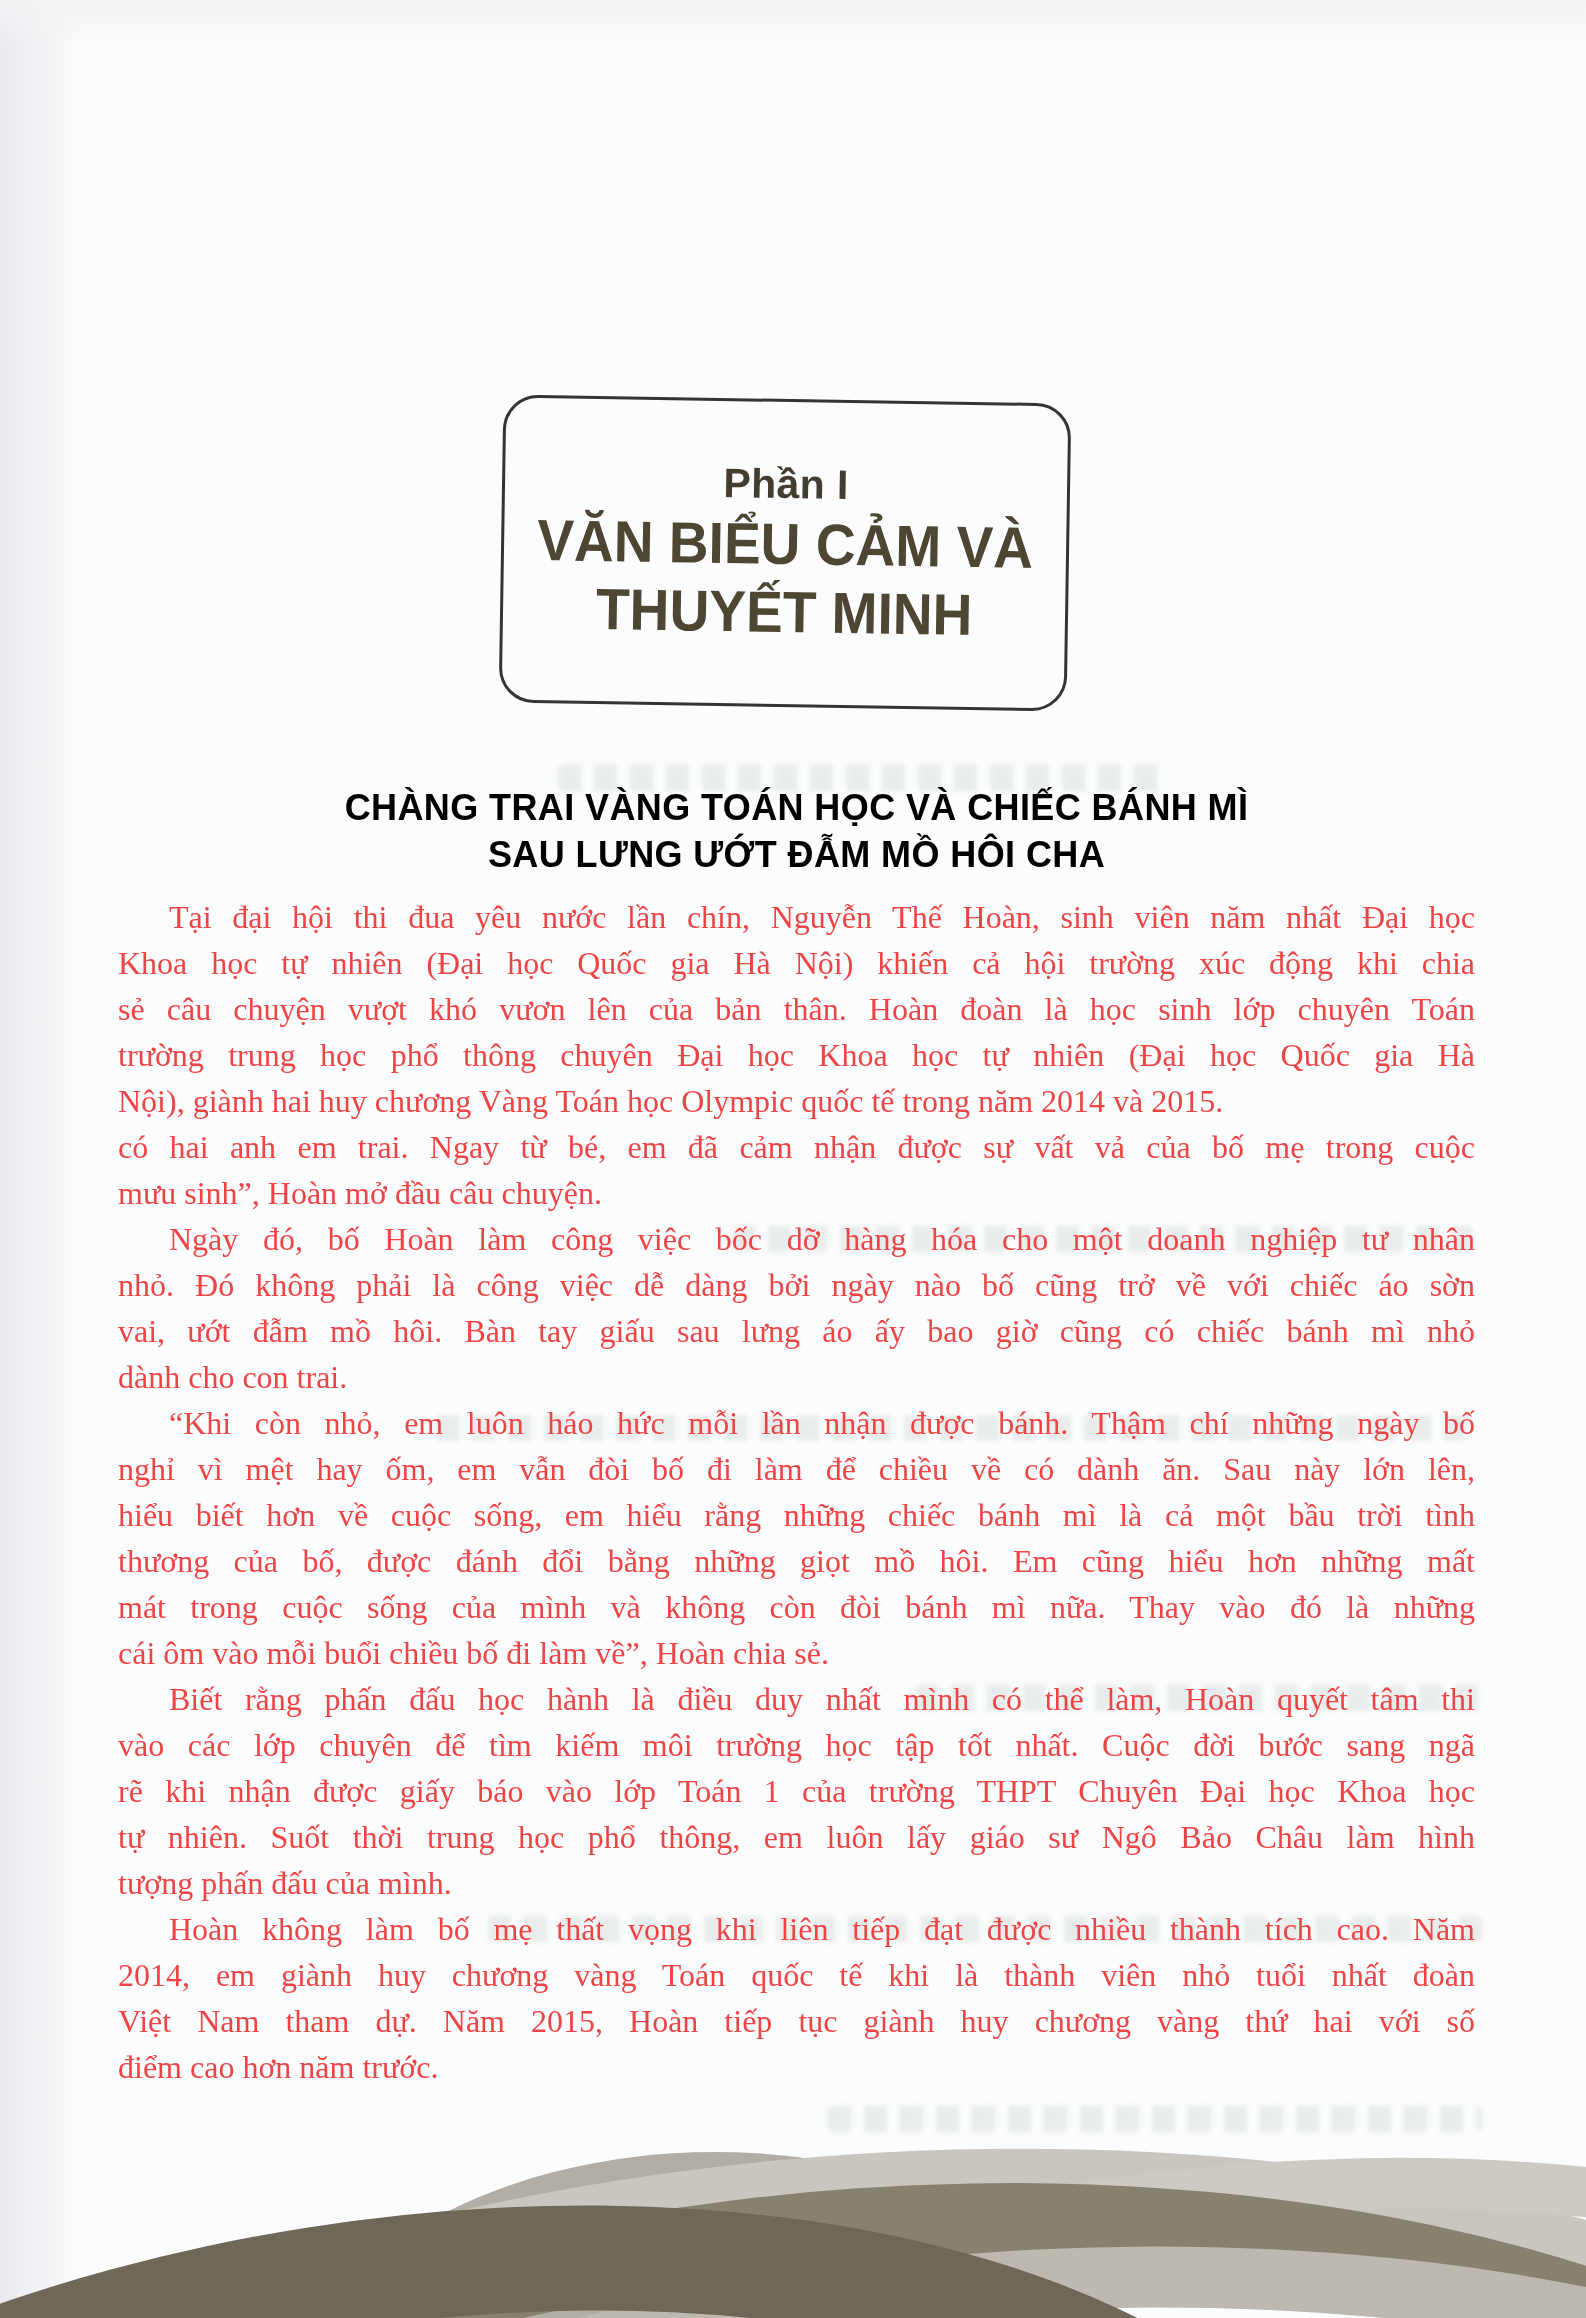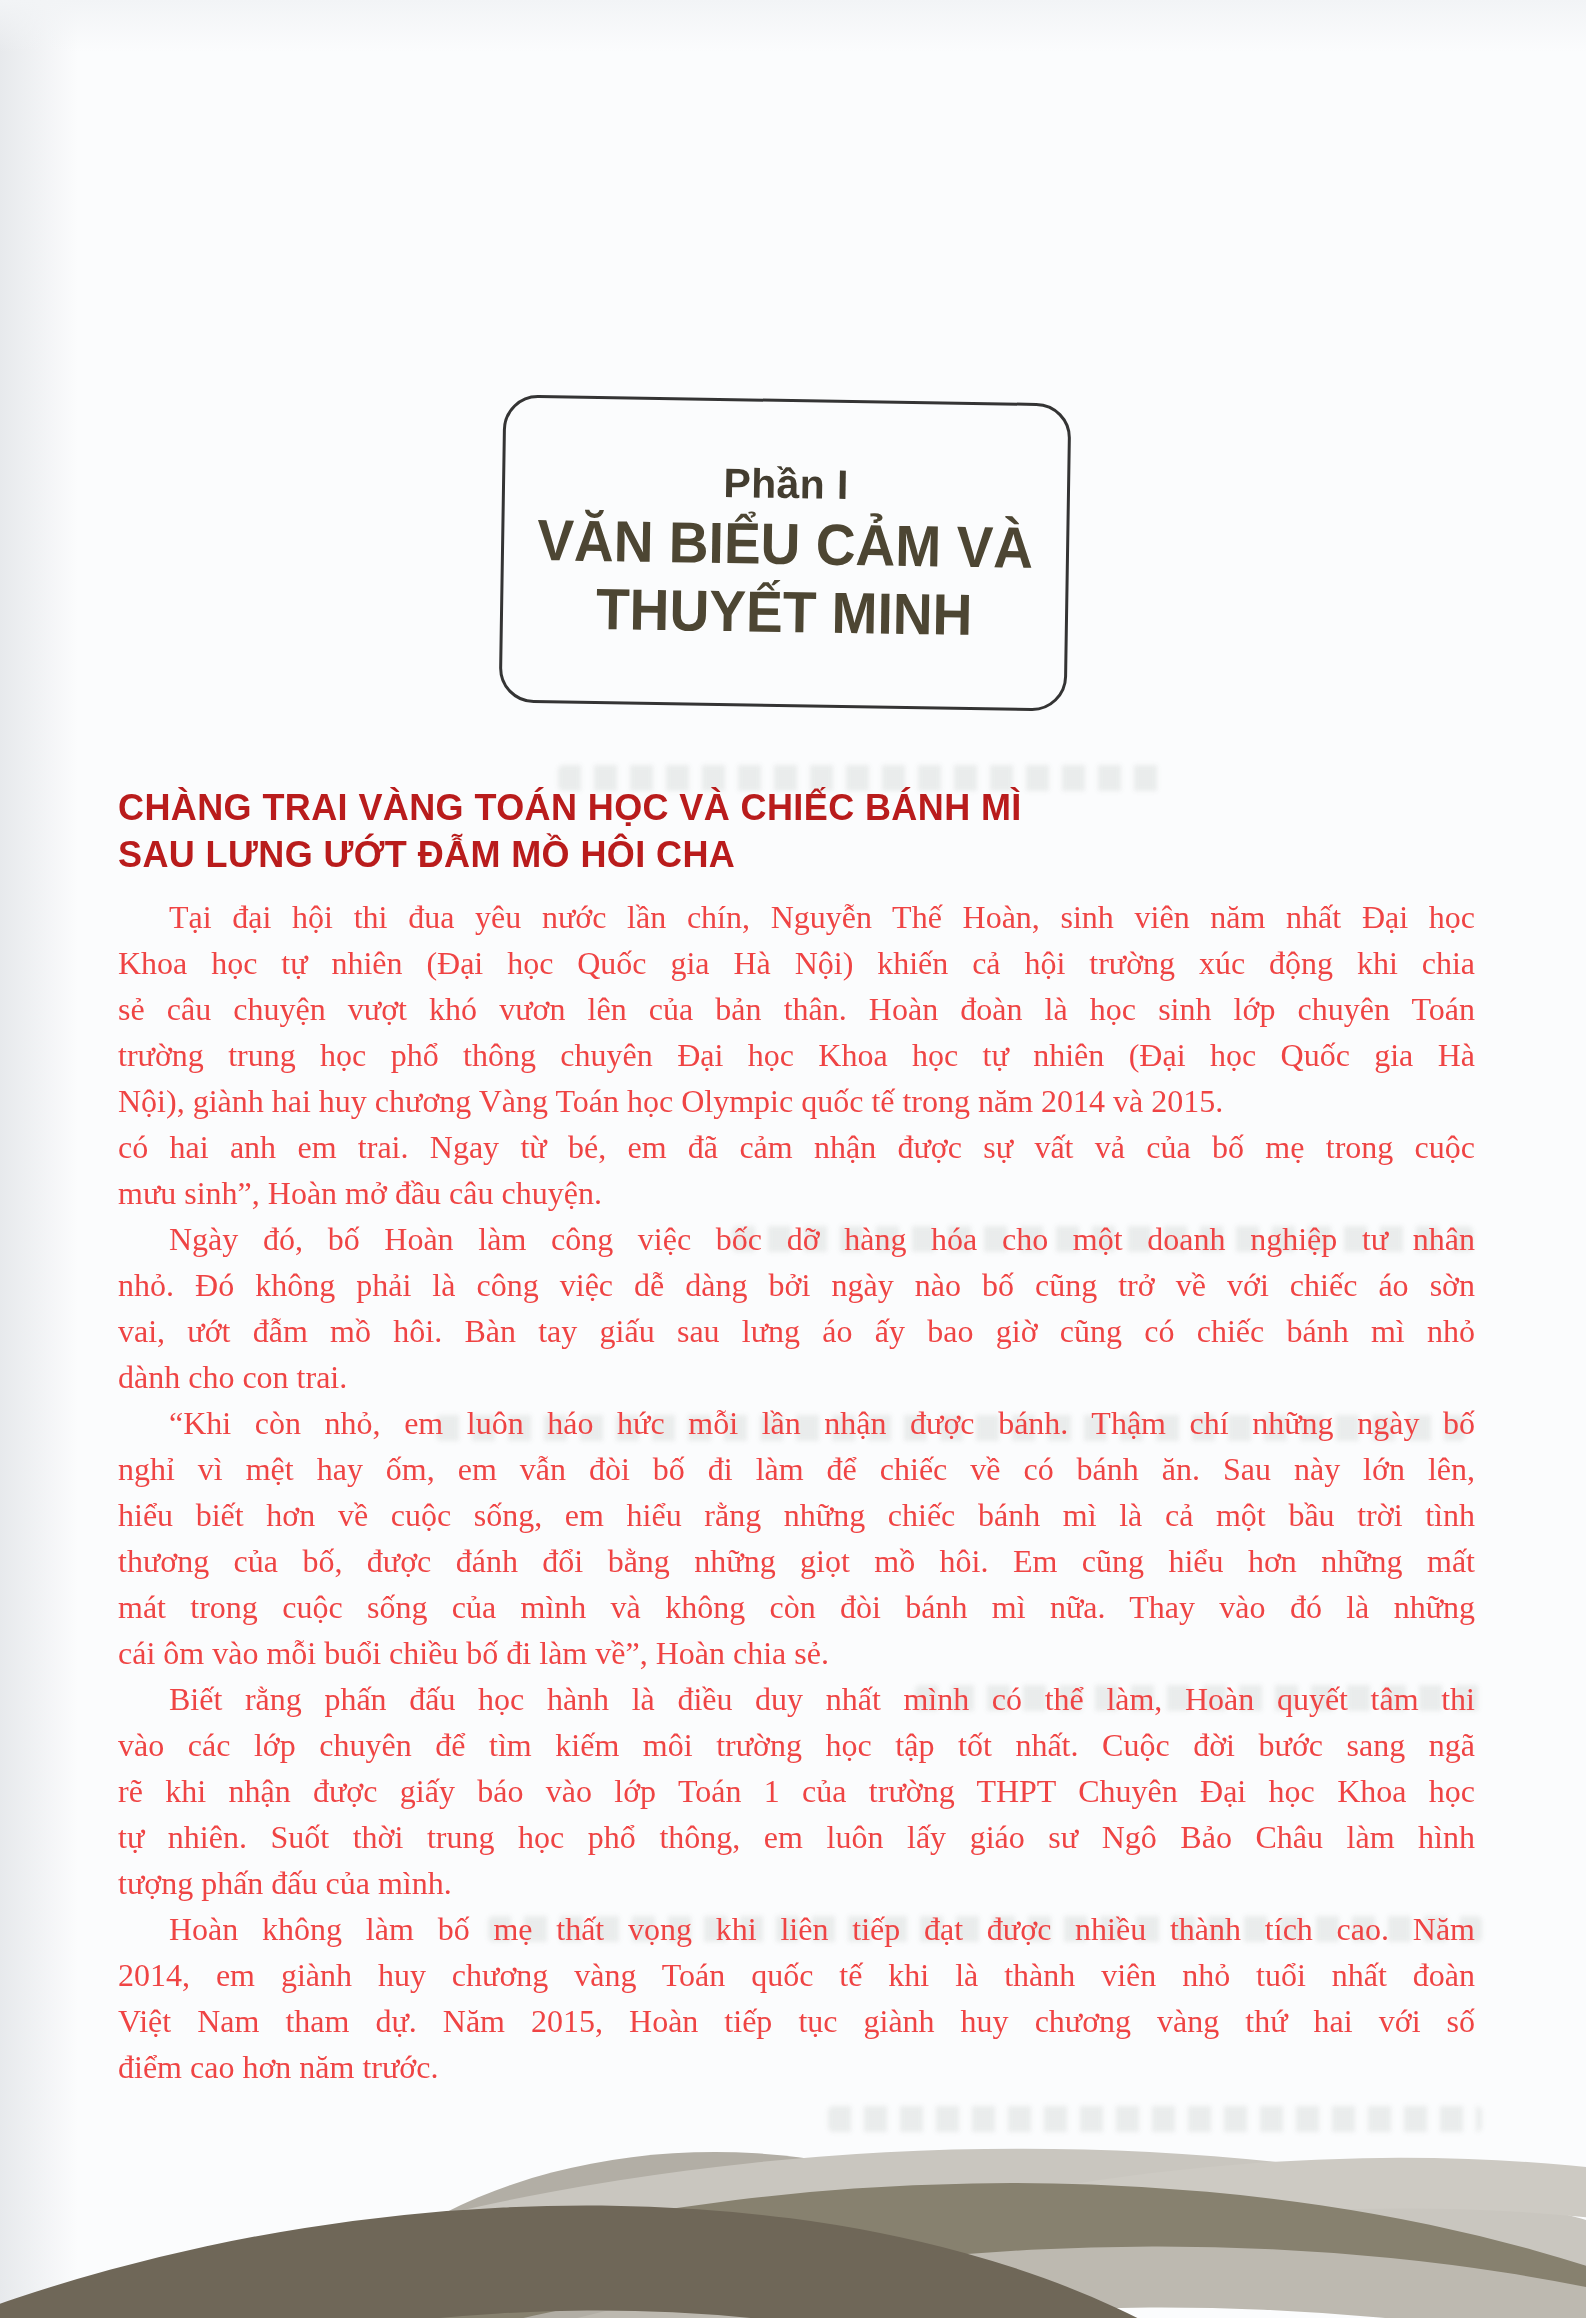--- a/index.html
+++ b/index.html
@@ -27,22 +27,22 @@
   }
   .part-big{
     font-family:"Liberation Sans",sans-serif;font-weight:bold;
     font-size:58px;color:#4d4633;line-height:1.12;letter-spacing:0px;
     transform:scaleX(.95);white-space:nowrap;
   }
 
   
   .article-title{
     position:absolute;left:118px;top:784px;width:1357px;
-    text-align:left;font-family:"Liberation Sans",sans-serif;
-    font-weight:bold;font-size:36px;line-height:47px;color:#b91c1c;
+    text-align:center;font-family:"Liberation Sans",sans-serif;
+    font-weight:bold;font-size:36px;line-height:47px;color:#000000;
     letter-spacing:0.4px;
   }
 
   
   .body-text{
     position:absolute;left:118px;top:894px;width:1357px;
     font-size:32px;line-height:46px;color:#ef4444;
   }
   .para{margin:0;padding:0;}
   .line{display:block;text-align:justify;text-align-last:justify;text-justify:inter-word;}
@@ -107,21 +107,21 @@
     <span class="line last">mưu sinh”, Hoàn mở đầu câu chuyện.</span>
   </p>
   <p class="para">
     <span class="line indent">Ngày đó, bố Hoàn làm công việc bốc dỡ hàng hóa cho một doanh nghiệp tư nhân</span>
     <span class="line">nhỏ. Đó không phải là công việc dễ dàng bởi ngày nào bố cũng trở về với chiếc áo sờn</span>
     <span class="line">vai, ướt đẫm mồ hôi. Bàn tay giấu sau lưng áo ấy bao giờ cũng có chiếc bánh mì nhỏ</span>
     <span class="line last">dành cho con trai.</span>
   </p>
   <p class="para">
     <span class="line indent">“Khi còn nhỏ, em luôn háo hức mỗi lần nhận được bánh. Thậm chí những ngày bố</span>
-    <span class="line">nghỉ vì mệt hay ốm, em vẫn đòi bố đi làm để chiếc về có bánh ăn. Sau này lớn lên,</span>
+    <span class="line">nghỉ vì mệt hay ốm, em vẫn đòi bố đi làm để chiều về có dành ăn. Sau này lớn lên,</span>
     <span class="line">hiểu biết hơn về cuộc sống, em hiểu rằng những chiếc bánh mì là cả một bầu trời tình</span>
     <span class="line">thương của bố, được đánh đổi bằng những giọt mồ hôi. Em cũng hiểu hơn những mất</span>
     <span class="line">mát trong cuộc sống của mình và không còn đòi bánh mì nữa. Thay vào đó là những</span>
     <span class="line last">cái ôm vào mỗi buổi chiều bố đi làm về”, Hoàn chia sẻ.</span>
   </p>
   <p class="para">
     <span class="line indent">Biết rằng phấn đấu học hành là điều duy nhất mình có thể làm, Hoàn quyết tâm thi</span>
     <span class="line">vào các lớp chuyên để tìm kiếm môi trường học tập tốt nhất. Cuộc đời bước sang ngã</span>
     <span class="line">rẽ khi nhận được giấy báo vào lớp Toán 1 của trường THPT Chuyên Đại học Khoa học</span>
     <span class="line">tự nhiên. Suốt thời trung học phổ thông, em luôn lấy giáo sư Ngô Bảo Châu làm hình</span>

